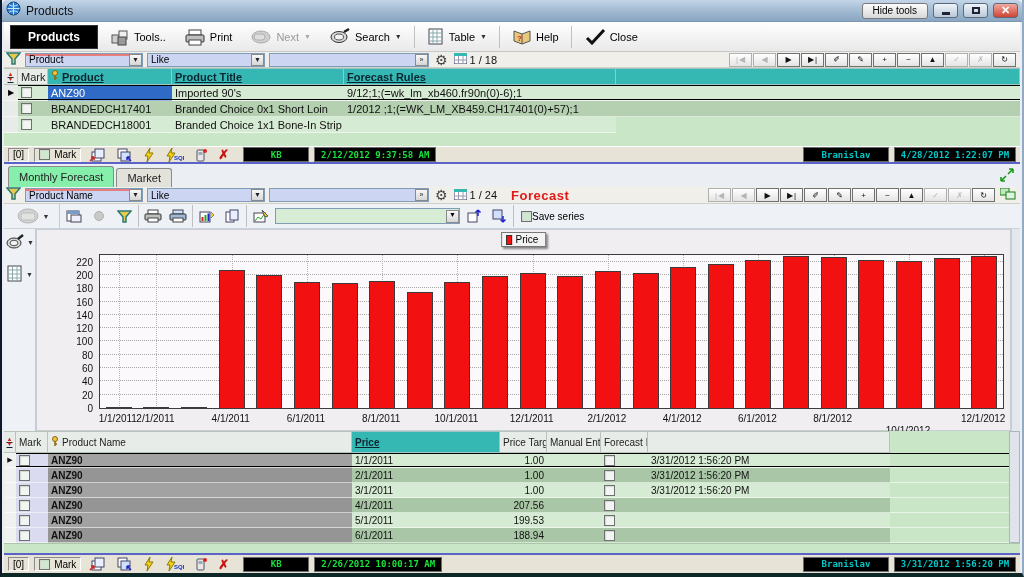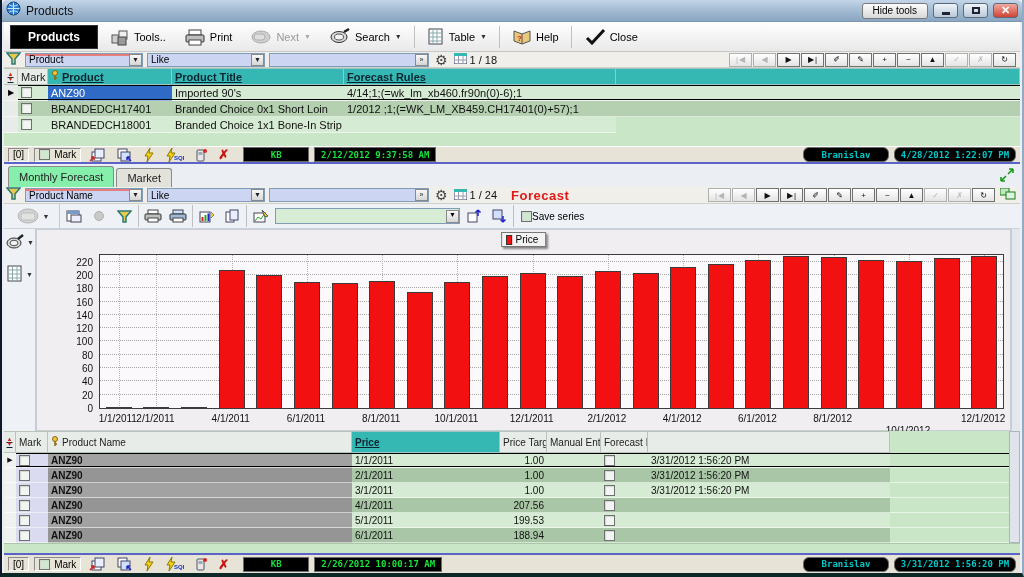--- a/index.html
+++ b/index.html
@@ -91,21 +91,21 @@
 
   .keyicon{ flex:0 0 auto; }
 
   
   .statusbar{ background:#e7e3d6; border-top:1px solid #fff; display:flex; align-items:center; gap:5px; padding:0 4px; font-size:10px;}
   #sb1{ top:146px; height:18px; border-bottom:2px solid #5b63c8;}
   #sb2{ top:553px; height:20px; border-top:2px solid #5b63c8; }
   .sunken{ border:1px solid; border-color:#8a8a8a #ffffff #ffffff #8a8a8a; padding:0 4px; height:14px; display:flex; align-items:center; gap:4px;}
   .lcd{ background:#000; height:15px; display:flex; align-items:center; justify-content:center;
         font-family:"DejaVu Sans Mono", monospace; font-weight:bold; font-size:9px; color:#17e23c; border:1px solid #6a6a6a;}
-  .lcd.teal{ color:#00c8c8;border-radius:6px; }
+  .lcd.teal{ color:#00c8c8; }
   .sicon{ background:none; border:none; padding:0 3px; display:flex; align-items:center;}
   .redx{ color:#cc1111; font-weight:bold; font-size:13px; }
 
   
   #tabs{ top:166px; height:21px; display:flex; align-items:flex-end; padding-left:4px; gap:2px; background:#ebeff4;}
   .tab{ height:19px; padding:0 10px; font-size:11px; display:flex; align-items:center;
         border:1px solid #8a8a8a; border-bottom:none; border-radius:3px 3px 0 0; background:#e2e1da; color:#222;}
   .tab.active{ background:#86efac; height:21px; font-weight:normal; position:relative; z-index:2;}
   .expand-ic{ margin-left:auto; margin-right:6px; align-self:center;}
 
@@ -301,21 +301,21 @@
       <div class="hcell"></div>
     </div>
     <div>
         <div class="g1row light sel">
           <div class="cell gut">▶</div>
           <div class="cell markc">
             <span class="cb"></span>
           </div>
           <div class="cell selcell">ANZ90</div>
           <div class="cell ">Imported 90's</div>
-          <div class="cell ">4/14;1;(=wk_lm_xb460.fr90n(0)-6);1</div>
+          <div class="cell ">9/12;1;(=wk_lm_xb460.fr90n(0)-6);1</div>
           <div class="cell fill"></div>
         </div>
         <div class="g1row dark">
           <div class="cell gut"></div>
           <div class="cell markc">
             <span class="cb"></span>
           </div>
           <div class="cell ">BRANDEDCH17401</div>
           <div class="cell ">Branded Choice 0x1 Short Loin</div>
           <div class="cell ">1/2012 ;1;(=WK_LM_XB459.CH17401(0)+57);1</div>

